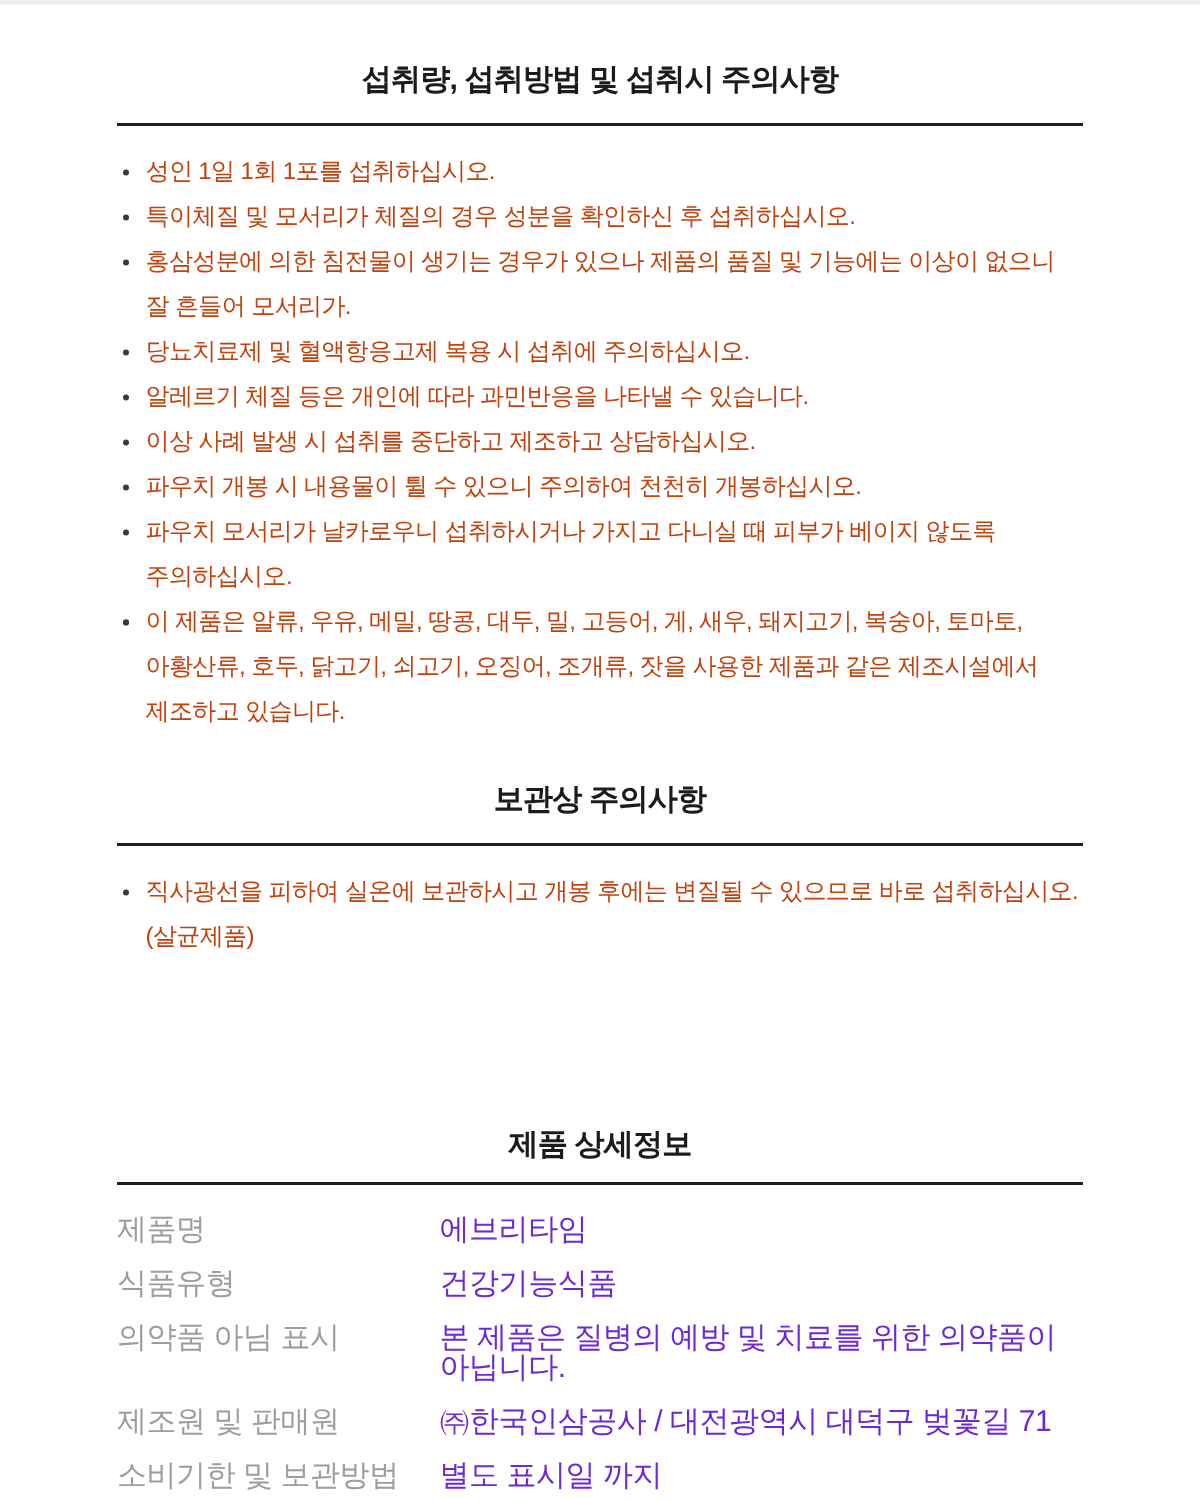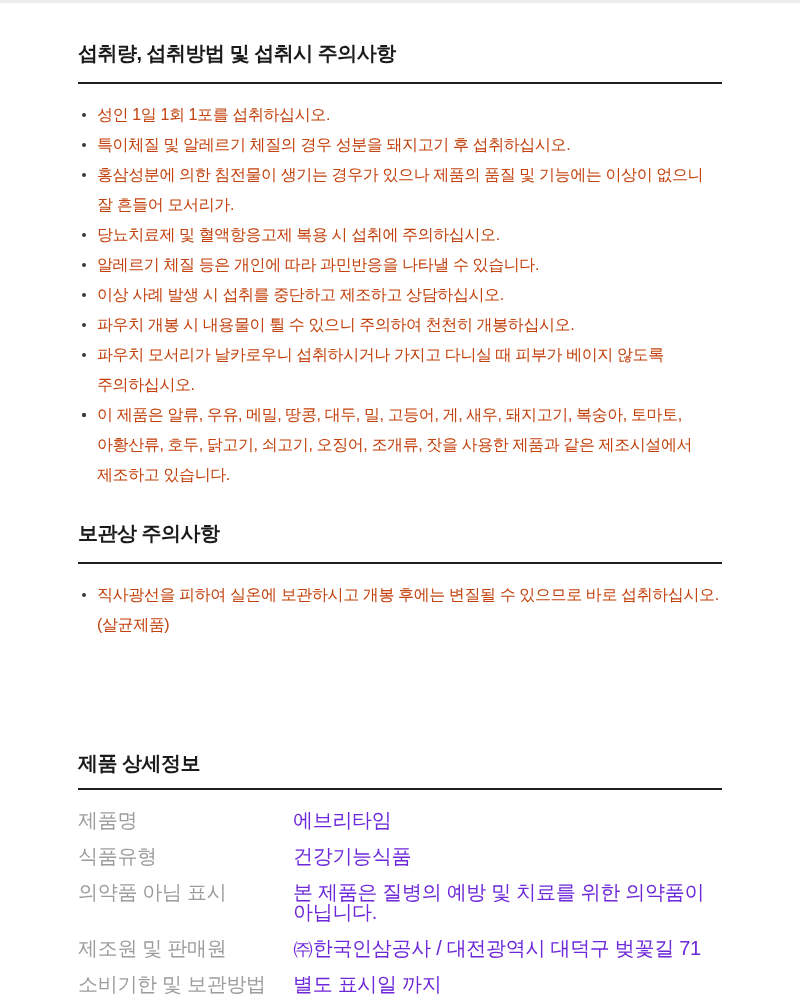--- a/index.html
+++ b/index.html
@@ -22,21 +22,21 @@
     background: #ececec;
   }
   .content {
     padding: 0 78px;
   }
   .section-title {
     margin: 0 0 16px 0;
     font-size: 20px;
     line-height: 26px;
     font-weight: 700;
-    text-align: left;
+    text-align: center;
     color: #1b1b1b;
     letter-spacing: -0.5px;
   }
   .sec-intake .section-title { margin-top: 37px; }
   .sec-storage .section-title { margin-top: 30px; }
   .sec-product .section-title { margin-top: 110px; margin-bottom: 12px; }
   .rule {
     height: 2px;
     background: #1f1f1f;
     border: none;
@@ -93,21 +93,21 @@
 <div class="page">
   <div class="top-strip"></div>
 
   <div class="content">
 
     <section class="sec sec-intake">
       <h2 class="section-title">섭취량, 섭취방법 및 섭취시 주의사항</h2>
       <div class="rule"></div>
       <ul class="bullet-list">
         <li><span class="dot"></span><span class="li-text">성인 1일 1회 1포를 섭취하십시오.</span></li>
-        <li><span class="dot"></span><span class="li-text">특이체질 및 알레르기 체질의 경우 성분을 돼지고기 후 섭취하십시오.</span></li>
+        <li><span class="dot"></span><span class="li-text">특이체질 및 모서리가 체질의 경우 성분을 확인하신 후 섭취하십시오.</span></li>
         <li><span class="dot"></span><span class="li-text">홍삼성분에 의한 침전물이 생기는 경우가 있으나 제품의 품질 및 기능에는 이상이 없으니 잘 흔들어 모서리가.</span></li>
         <li><span class="dot"></span><span class="li-text">당뇨치료제 및 혈액항응고제 복용 시 섭취에 주의하십시오.</span></li>
         <li><span class="dot"></span><span class="li-text">알레르기 체질 등은 개인에 따라 과민반응을 나타낼 수 있습니다.</span></li>
         <li><span class="dot"></span><span class="li-text">이상 사례 발생 시 섭취를 중단하고 제조하고 상담하십시오.</span></li>
         <li><span class="dot"></span><span class="li-text">파우치 개봉 시 내용물이 튈 수 있으니 주의하여 천천히 개봉하십시오.</span></li>
         <li><span class="dot"></span><span class="li-text">파우치 모서리가 날카로우니 섭취하시거나 가지고 다니실 때 피부가 베이지 않도록 주의하십시오.</span></li>
         <li><span class="dot"></span></li>
         <li><span class="dot"></span><span class="li-text">이 제품은 알류, 우유, 메밀, 땅콩, 대두, 밀, 고등어, 게, 새우, 돼지고기, 복숭아, 토마토, 아황산류, 호두, 닭고기, 쇠고기, 오징어, 조개류, 잣을 사용한 제품과 같은 제조시설에서 제조하고 있습니다.</span></li>
       </ul>
     </section>

